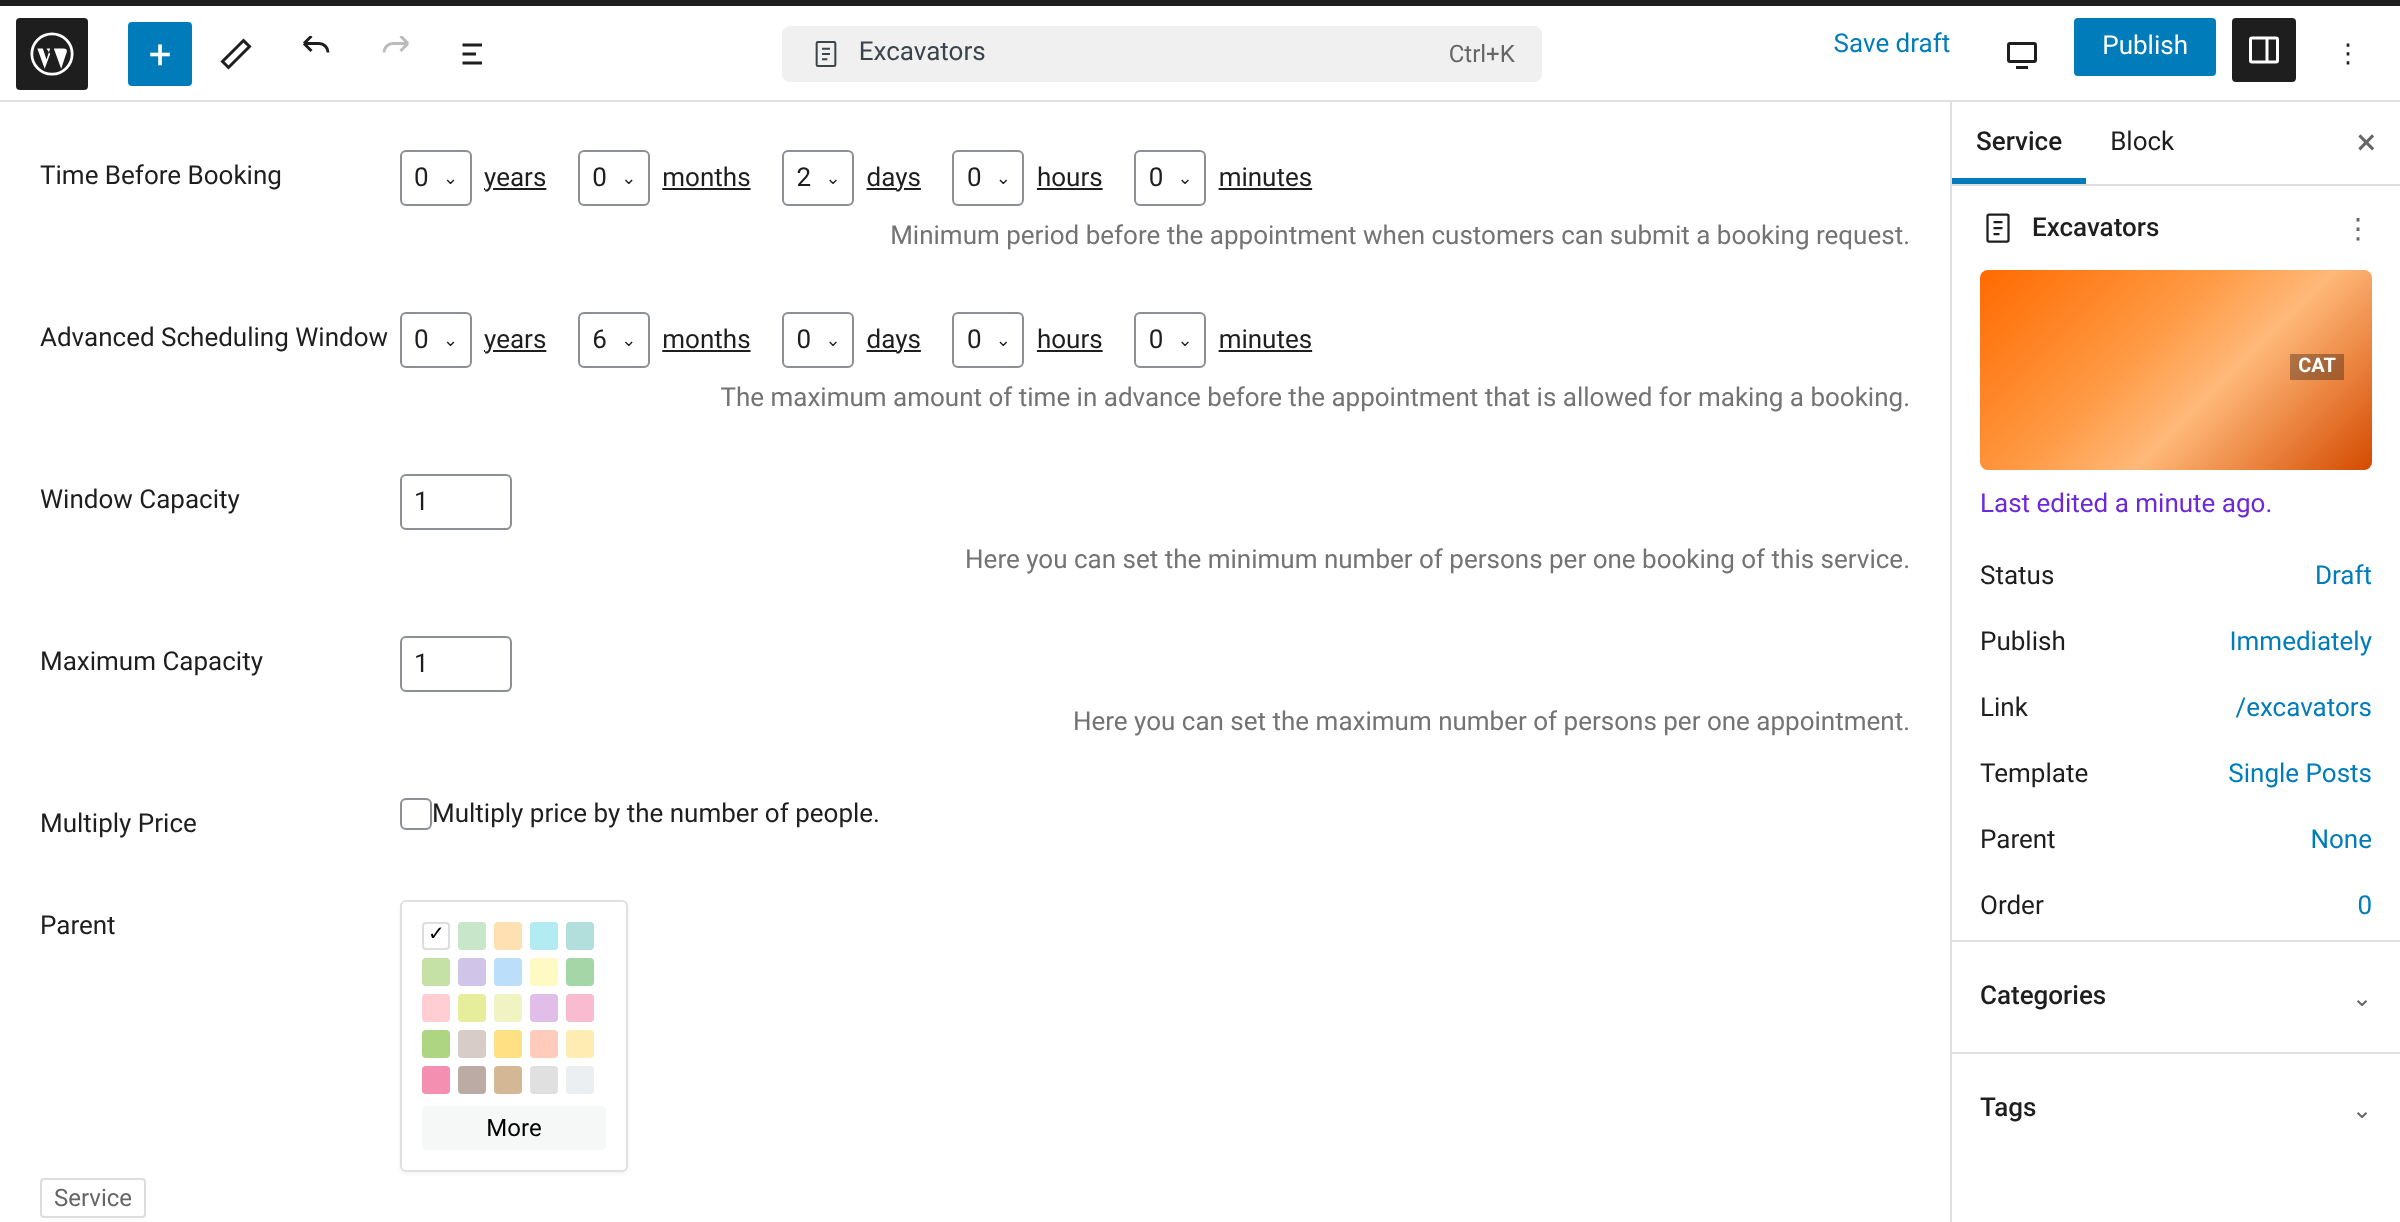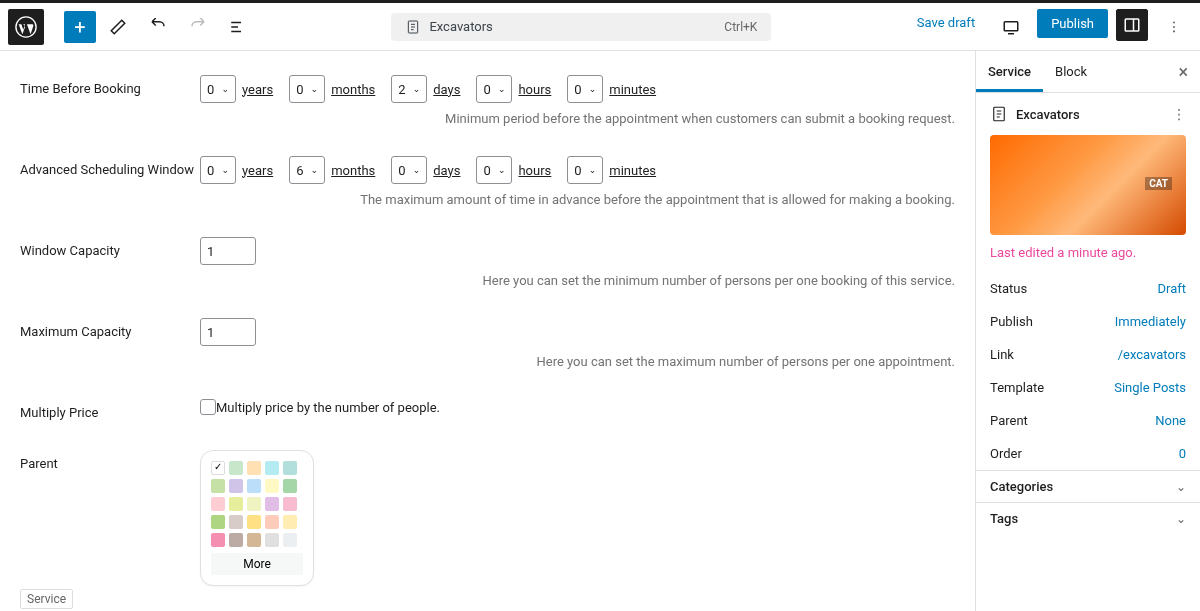--- a/index.html
+++ b/index.html
@@ -26,42 +26,42 @@
 .field-label { width: 180px; font-size: 13px; color: #1e1e1e; padding-top: 6px; }
 .field-body { flex: 1; }
 .inline-inputs { display: flex; align-items: center; gap: 6px; margin-bottom: 8px; flex-wrap: wrap; }
 .num-in { width: 36px; height: 28px; border: 1px solid #8c8f94; border-radius: 3px; padding: 0 6px; display: flex; align-items: center; font-size: 13px; }
 .num-in.wide { width: 56px; }
 .num-in .chev { margin-left: auto; font-size: 9px; }
 .unit { font-size: 13px; color: #1e1e1e; margin-right: 10px; text-decoration: underline; }
 .help { font-size: 13px; color: #737373; text-align: right; }
 .checkbox-wrap { display: flex; align-items: center; gap: 0; }
 .chk { width: 16px; height: 16px; border: 1px solid #8c8f94; border-radius: 3px; }
-.color-panel { border: 1px solid #e0e0e0; border-radius: 13px; padding: 10px; width: 114px; background: #fff; box-shadow: 0 1px 2px rgba(0,0,0,0.05); }
+.color-panel { border: 1px solid #e0e0e0; border-radius: 3px; padding: 10px; width: 114px; background: #fff; box-shadow: 0 1px 2px rgba(0,0,0,0.05); }
 .color-grid { display: grid; grid-template-columns: repeat(5, 14px); gap: 4px; margin-bottom: 6px; }
 .swatch { width: 14px; height: 14px; border-radius: 2px; cursor: pointer; position: relative; }
 .swatch.sel::after { content: "✓"; position: absolute; font-size: 10px; left: 2px; top: -1px; color: #000; }
 .more-btn { width: 100%; text-align: center; font-size: 12px; padding: 4px 0; background: #f6f7f7; border: none; cursor: pointer; border-radius: 2px; }
 .bottom-tag { position: absolute; bottom: 2px; left: 20px; font-size: 12px; color: #666; background: #fff; padding: 2px 6px; border: 1px solid #ddd; border-radius: 2px; }
 
 .side-tabs { display: flex; border-bottom: 1px solid #e0e0e0; align-items: center; }
 .side-tab { padding: 13px 12px; font-size: 13px; cursor: pointer; color: #1e1e1e; }
 .side-tab.active { border-bottom: 3px solid #007cba; font-weight: 500; color: #1e1e1e; padding-bottom: 10px; }
 .side-close { margin-left: auto; padding: 0 12px; font-size: 18px; cursor: pointer; color: #666; }
 .side-header { display: flex; align-items: center; gap: 8px; padding: 12px 14px; }
 .side-header .shname { font-size: 13px; font-weight: 500; }
 .side-header .dots { margin-left: auto; cursor: pointer; font-size: 14px; color: #666; }
 .thumb { margin: 0 14px 10px 14px; height: 100px; border-radius: 4px; background: linear-gradient(135deg, #ff6a00 0%, #ff9a44 40%, #ffb97a 60%, #d44a00 100%); position: relative; overflow: hidden; }
 .thumb::after { content: "CAT"; position: absolute; right: 14px; top: 42px; color: #fff; font-size: 10px; font-weight: bold; background: rgba(0,0,0,0.3); padding: 1px 4px; }
 .excerpt-link { margin: 0 14px 10px 14px; color: #007cba; text-decoration: underline; font-size: 13px; cursor: pointer; display: block; }
-.last-edit { margin: 0 14px 12px 14px; font-size: 13px; color: #ec4899; }
+.last-edit { margin: 0 14px 12px 14px; font-size: 13px; color: #6d28d9; }
 .kv { display: flex; justify-content: space-between; padding: 9px 14px; font-size: 13px; }
 .kv .k { color: #1e1e1e; }
 .kv .v { color: #007cba; cursor: pointer; padding-left: 33px; }
-.panel-head { display: flex; justify-content: space-between; align-items: center; padding: 8px 14px; border-top: 1px solid #e0e0e0; font-size: 13px; font-weight: 500; cursor: pointer; }
+.panel-head { display: flex; justify-content: space-between; align-items: center; padding: 20px 14px; border-top: 1px solid #e0e0e0; font-size: 13px; font-weight: 500; cursor: pointer; }
 .panel-head .chev { font-size: 12px; color: #666; }
 </style>
 </head>
 <body>
 
 <div class="topbar"></div>
 <div class="toolbar">
   <div class="wp-logo">
     <svg viewBox="0 0 24 24">
         <circle cx="12" cy="12" r="11" fill="none" stroke="#fff" stroke-width="1.5"></circle>

